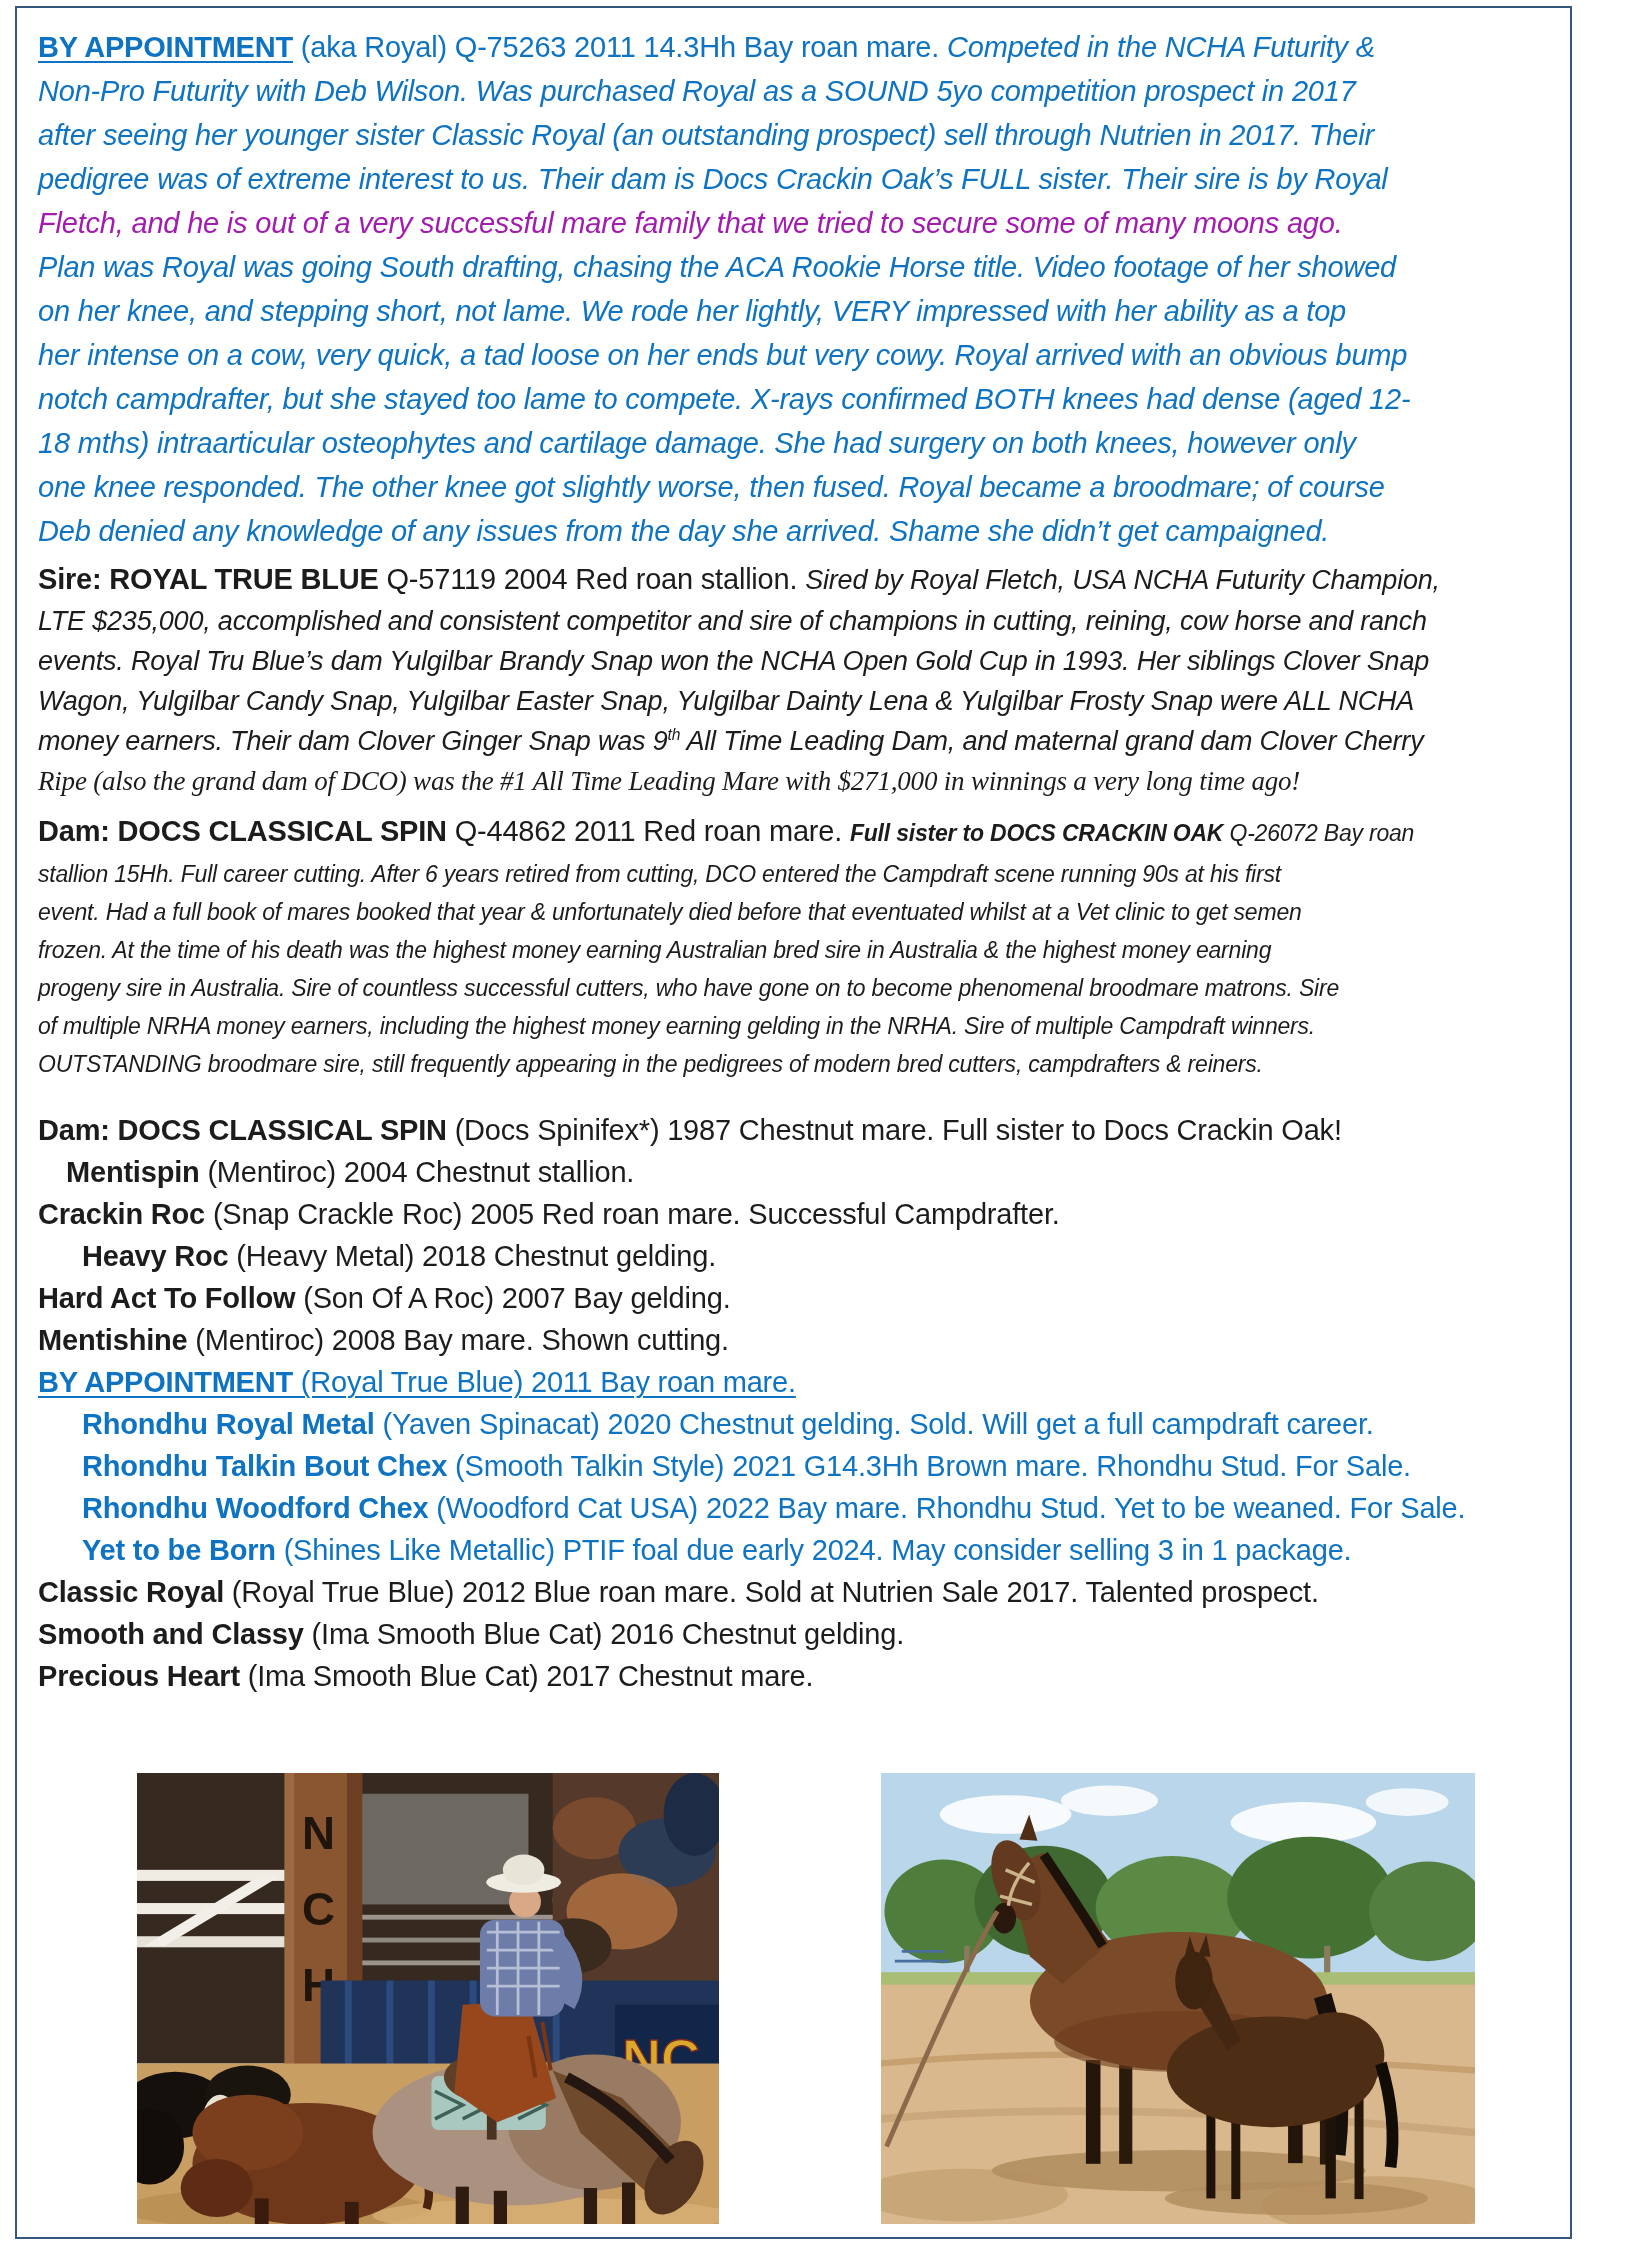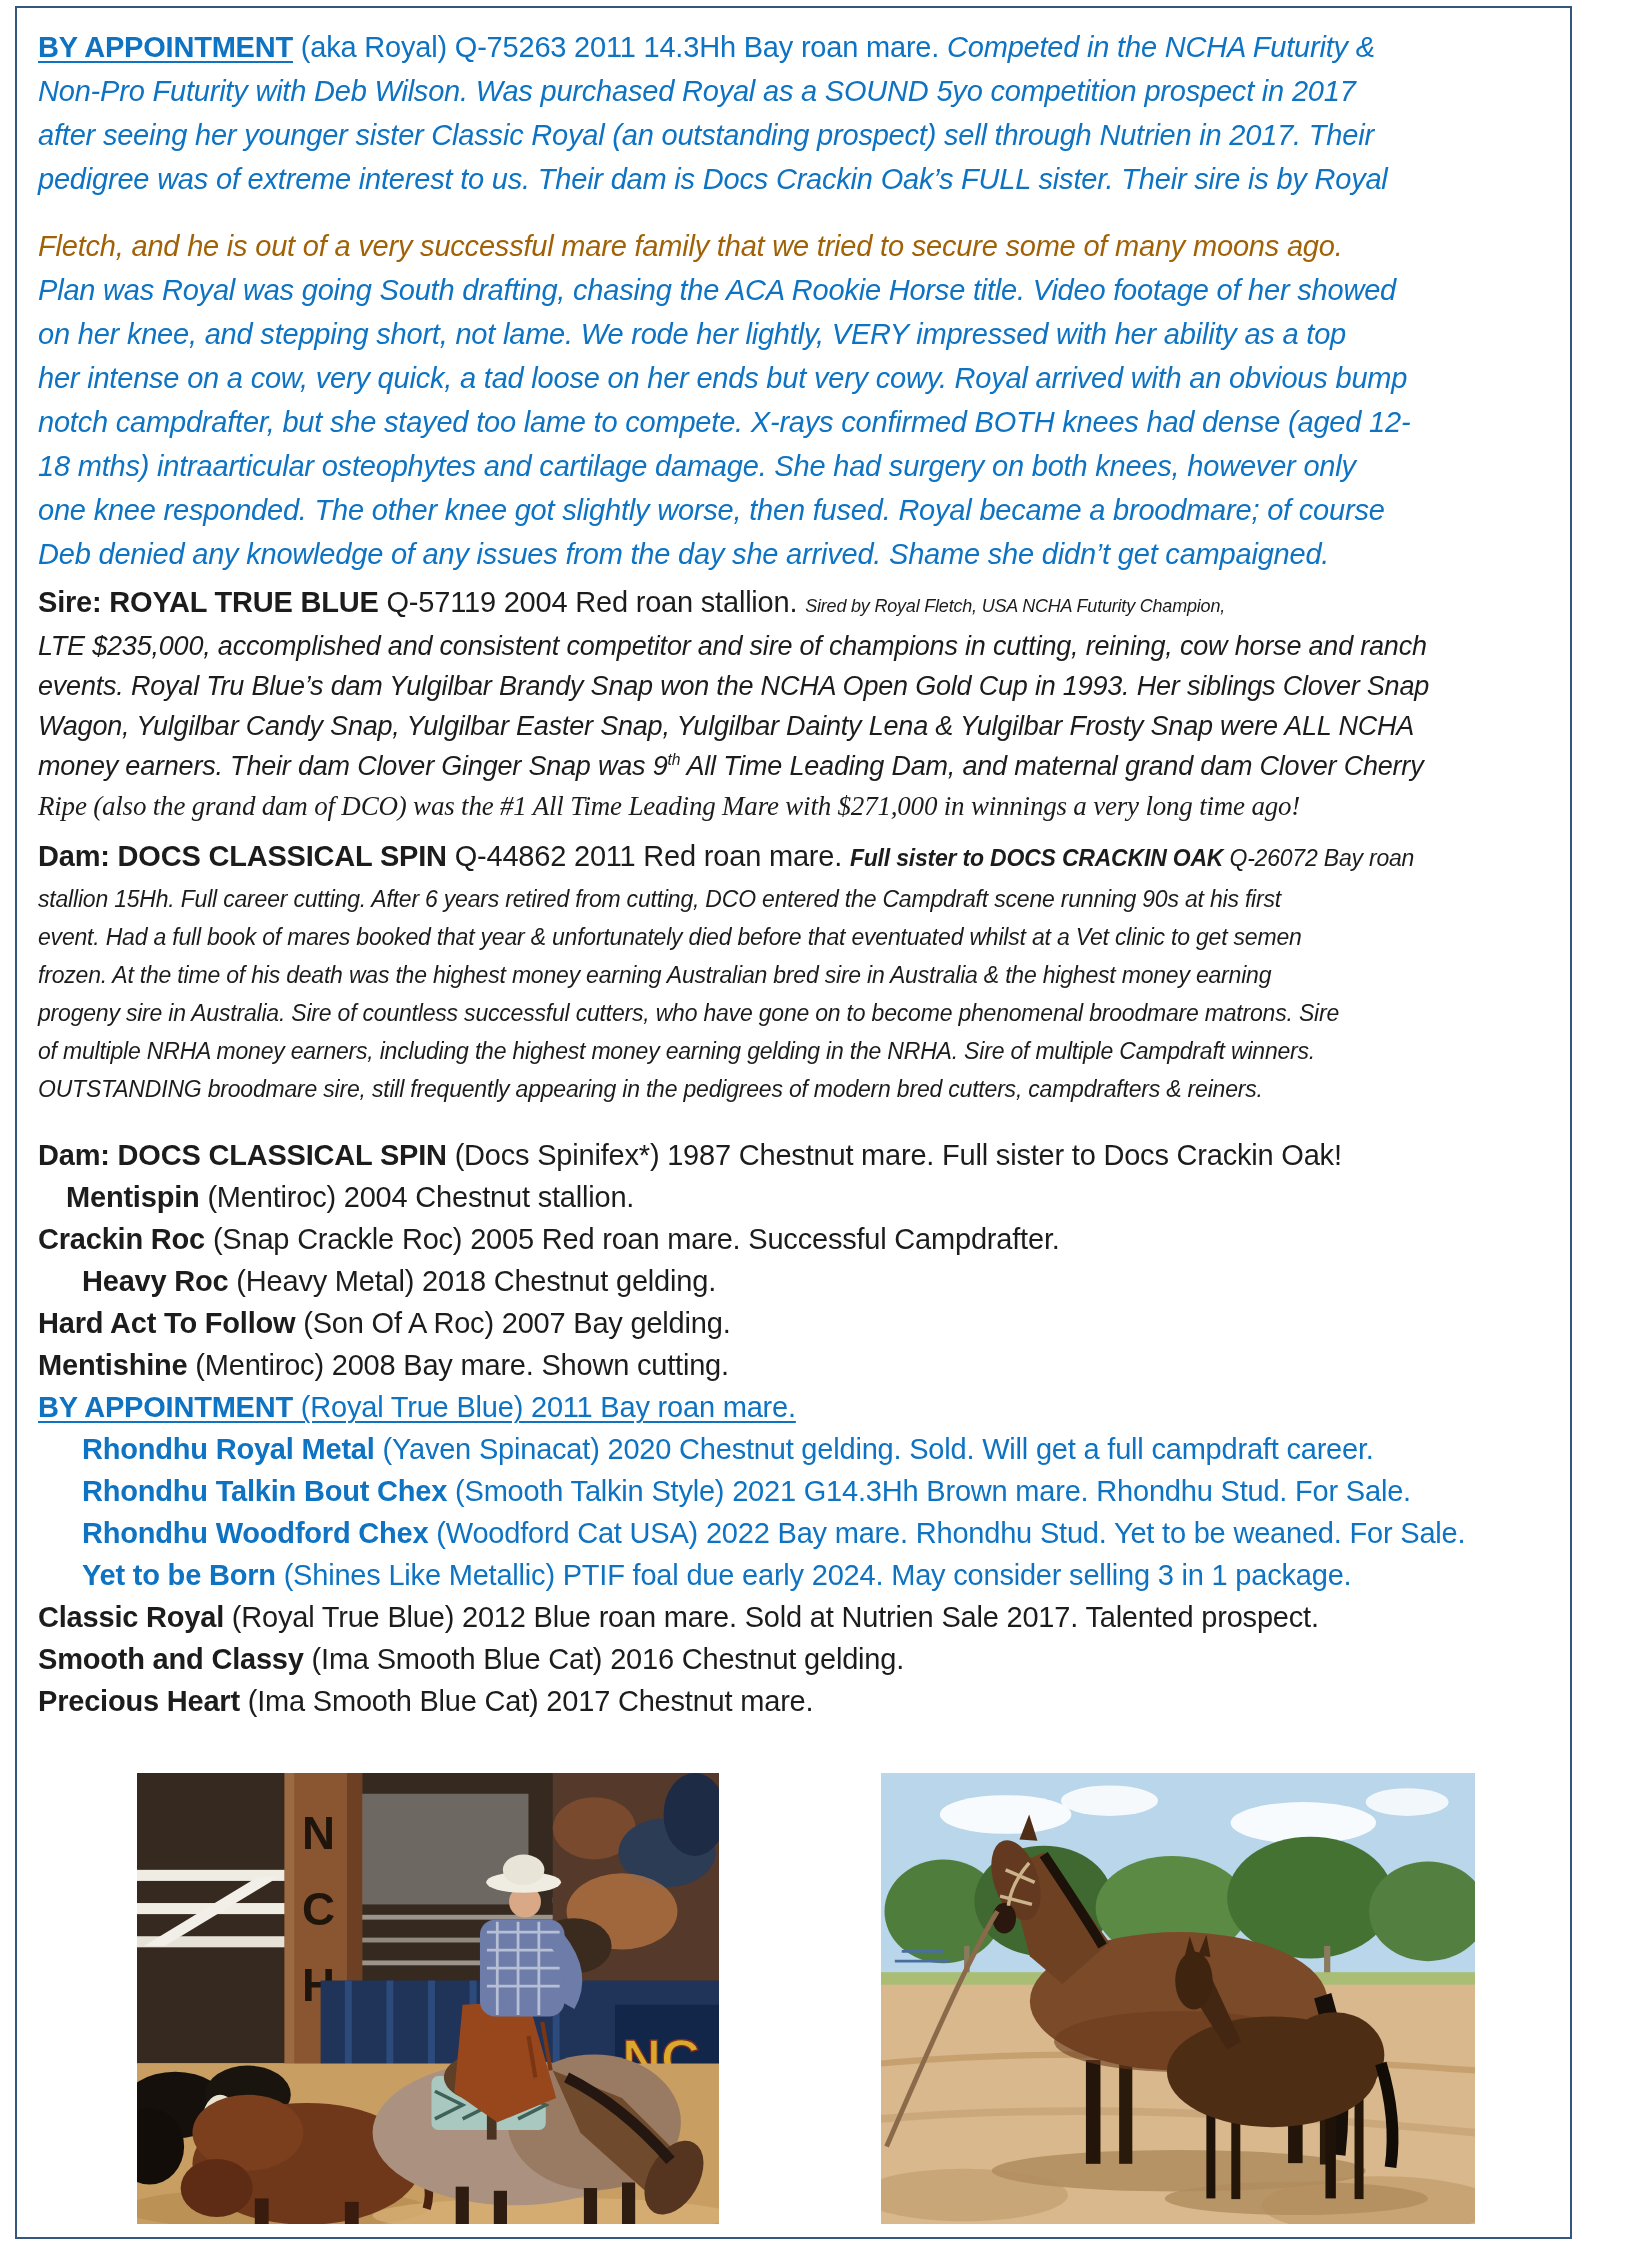--- a/index.html
+++ b/index.html
@@ -24,21 +24,21 @@
     letter-spacing:-0.2px;
   }
   .block{white-space:nowrap;}
   .line{white-space:nowrap;}
   
   .lg{font-size:29px;line-height:44px;}
   .md{font-size:27px;line-height:40px;}
   .list{font-size:29px;line-height:42px;}
   .smline{font-size:23px;line-height:38px;}
   span.sm{font-size:23px;}
-  span.md{font-size:18px;}
+  span.md{font-size:27px;}
   .b{font-weight:700;}
   .i{font-style:italic;}
   .u{text-decoration:underline;text-decoration-thickness:2.1px;text-underline-offset:4.2px;}
   .line.u{text-decoration:underline;text-decoration-thickness:2.1px;text-underline-offset:4.2px;}
   .indent{padding-left:44px;}
   sup{font-size:58%;line-height:0;vertical-align:super;}
   
   [data-name="intro-paragraph"]{margin-top:0;}
   [data-name="sire-paragraph"]{margin-top:4.2px;}
   [data-name="dam-paragraph"]{margin-top:8.3px;}
@@ -53,21 +53,21 @@
 
 <div id="canvas" data-name="document-page">
   <div class="page-border" data-name="page-border"></div>
 
   <div class="content" data-name="document-body">
       <div class="block lg" data-name="intro-paragraph">
         <div class="line" data-name="text-line" style="color: rgb(13, 115, 194);"><span class="b u" data-name="text-run">BY APPOINTMENT</span><span class="" data-name="text-run"> (aka Royal) Q-75263 2011 14.3Hh Bay roan mare. </span><span class="i" data-name="text-run">Competed in the NCHA Futurity &amp;</span></div>
         <div class="line" data-name="text-line" style="color: rgb(13, 115, 194);"><span class="i" data-name="text-run">Non-Pro Futurity with Deb Wilson. Was purchased Royal as a SOUND 5yo competition prospect in 2017</span></div>
         <div class="line" data-name="text-line" style="color: rgb(13, 115, 194);"><span class="i" data-name="text-run">after seeing her younger sister Classic Royal (an outstanding prospect) sell through Nutrien in 2017. Their</span></div>
         <div class="line" data-name="text-line" style="color: rgb(13, 115, 194);"><span class="i" data-name="text-run">pedigree was of extreme interest to us. Their dam is Docs Crackin Oak’s FULL sister. Their sire is by Royal</span></div>
-        <div class="line" data-name="text-line" style="color: #a16207; margin-top: 23px;"><span class="i" data-name="text-run">Fletch, and he is out of a very successful mare family that we tried to secure some of many moons ago.</span></div>
+        <div class="line" data-name="text-line" style="color: #a21caf;"><span class="i" data-name="text-run">Fletch, and he is out of a very successful mare family that we tried to secure some of many moons ago.</span></div>
         <div class="line" data-name="text-line" style="color: rgb(13, 115, 194);"><span class="i" data-name="text-run">Plan was Royal was going South drafting, chasing the ACA Rookie Horse title. Video footage of her showed</span></div>
         <div class="line" data-name="text-line" style="color: rgb(13, 115, 194);"><span class="i" data-name="text-run">on her knee, and stepping short, not lame. We rode her lightly, VERY impressed with her ability as a top</span></div>
         <div class="line" data-name="text-line" style="color: rgb(13, 115, 194);"><span class="i" data-name="text-run">her intense on a cow, very quick, a tad loose on her ends but very cowy. Royal arrived with an obvious bump</span></div>
         <div class="line" data-name="text-line" style="color: rgb(13, 115, 194);"><span class="i" data-name="text-run">notch campdrafter, but she stayed too lame to compete. X-rays confirmed BOTH knees had dense (aged 12-</span></div>
         <div class="line" data-name="text-line" style="color: rgb(13, 115, 194);"><span class="i" data-name="text-run">18 mths) intraarticular osteophytes and cartilage damage. She had surgery on both knees, however only</span></div>
         <div class="line" data-name="text-line" style="color: rgb(13, 115, 194);"><span class="i" data-name="text-run">one knee responded. The other knee got slightly worse, then fused. Royal became a broodmare; of course</span></div>
         <div class="line" data-name="text-line" style="color: rgb(13, 115, 194);"><span class="i" data-name="text-run">Deb denied any knowledge of any issues from the day she arrived. Shame she didn’t get campaigned.</span></div>
       </div>
       <div class="block md" data-name="sire-paragraph">
         <div class="line lg" data-name="text-line" style="color: rgb(28, 28, 28);"><span class="b" data-name="text-run">Sire: ROYAL TRUE BLUE</span><span class="" data-name="text-run"> Q-57119 2004 Red roan stallion. </span><span class="i md" data-name="text-run">Sired by Royal Fletch, USA NCHA Futurity Champion,</span></div>

